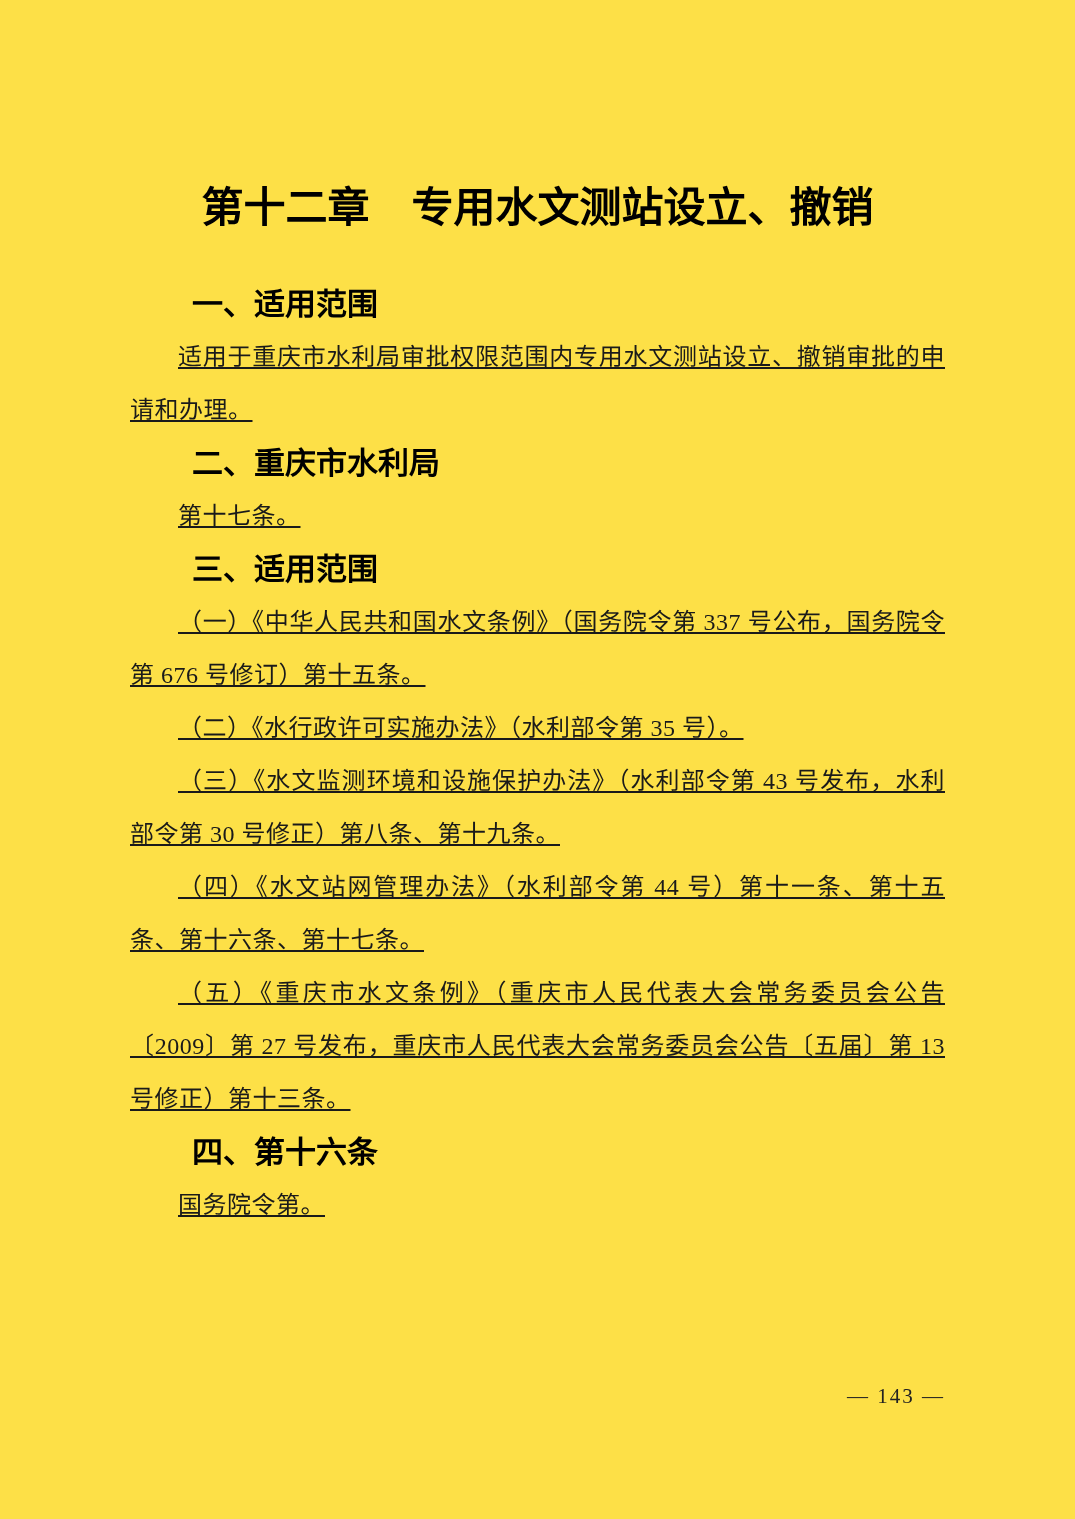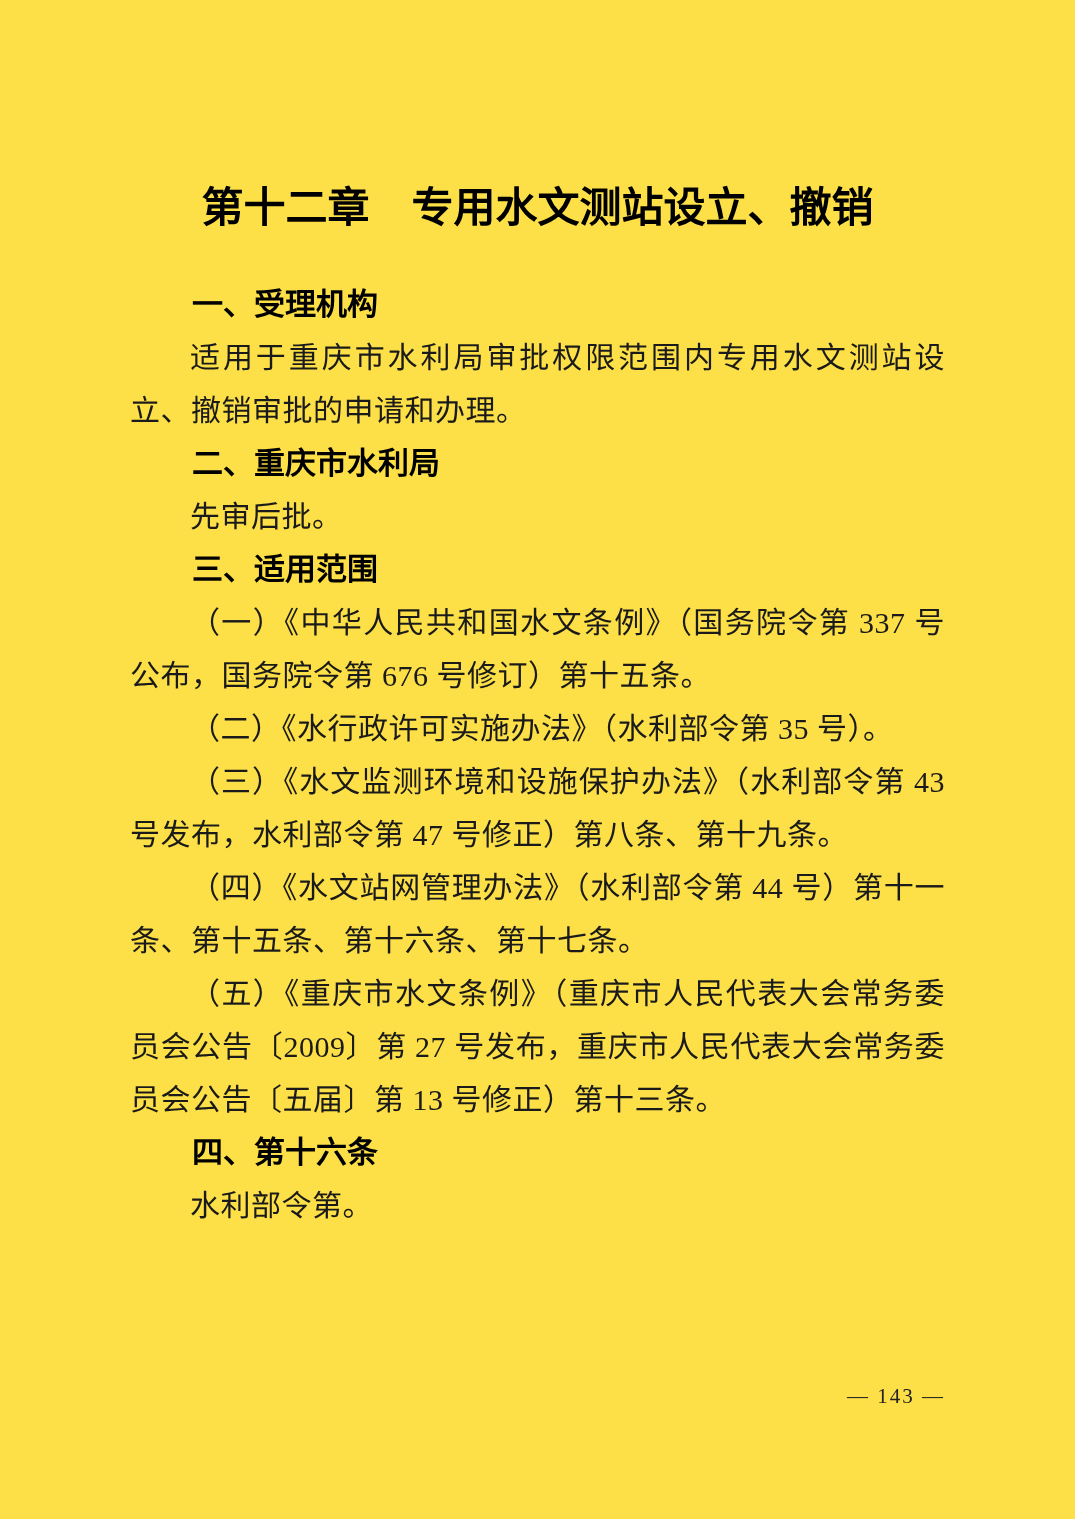--- a/index.html
+++ b/index.html
@@ -32,28 +32,29 @@
     font-size: 31px;
     line-height: 53px;
     font-weight: 700;
     color: #000000;
     text-indent: 2em;
     font-family: "Liberation Sans", "DejaVu Sans", sans-serif;
     text-align: left;
   }
   .para {
     margin: 0;
-    font-size: 30px;
+    font-size: 24px;
     line-height: 53px;
     color: #1a1a1a;
     text-indent: 2em;
     text-align: justify;
     text-justify: inter-ideograph;
     letter-spacing: 0.5px;
     font-family: "Liberation Serif", "DejaVu Serif", serif;
+    text-decoration: underline;
   }
   .page-number {
     position: absolute;
     right: 130px;
     bottom: 108px;
     font-size: 21px;
     line-height: 30px;
     letter-spacing: 2px;
     color: #222222;
     font-family: "Liberation Serif", "DejaVu Serif", serif;
@@ -62,32 +63,32 @@
 </head>
 <body>
 
 <div class="page">
   <div class="content">
 
     <h1 class="doc-title">
       <div>第十二章　专用水文测站设立、撤销</div>
     </h1>
 
-    <h2 class="sec-heading">一、受理机构</h2>
+    <h2 class="sec-heading">一、适用范围</h2>
     <p class="para">适用于重庆市水利局审批权限范围内专用水文测站设立、撤销审批的申请和办理。</p>
 
     <h2 class="sec-heading">二、重庆市水利局</h2>
-    <p class="para">先审后批。</p>
+    <p class="para">第十七条。</p>
 
     <h2 class="sec-heading">三、适用范围</h2>
     <p class="para">（一）《中华人民共和国水文条例》（国务院令第 337 号公布，国务院令第 676 号修订）第十五条。</p>
     <p class="para">（二）《水行政许可实施办法》（水利部令第 35 号）。</p>
-    <p class="para">（三）《水文监测环境和设施保护办法》（水利部令第 43 号发布，水利部令第 47 号修正）第八条、第十九条。</p>
+    <p class="para">（三）《水文监测环境和设施保护办法》（水利部令第 43 号发布，水利部令第 30 号修正）第八条、第十九条。</p>
     <p class="para">（四）《水文站网管理办法》（水利部令第 44 号）第十一条、第十五条、第十六条、第十七条。</p>
     <p class="para">（五）《重庆市水文条例》（重庆市人民代表大会常务委员会公告〔2009〕第 27 号发布，重庆市人民代表大会常务委员会公告〔五届〕第 13 号修正）第十三条。</p>
 
     <h2 class="sec-heading">四、第十六条</h2>
-    <p class="para">水利部令第。</p>
+    <p class="para">国务院令第。</p>
 
   </div>
 
   <div class="page-number">— 143 —</div>
 </div>
 
 </body></html>

